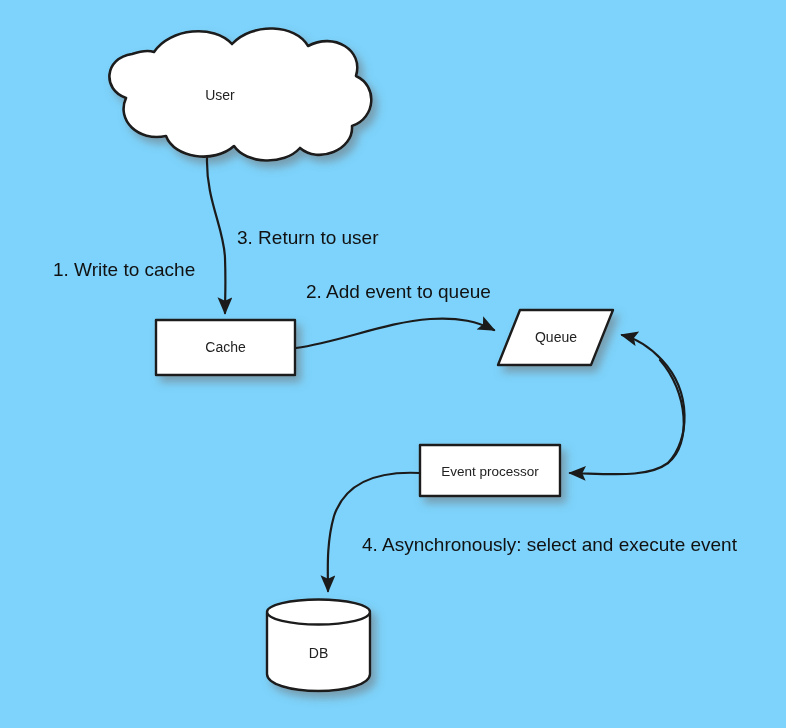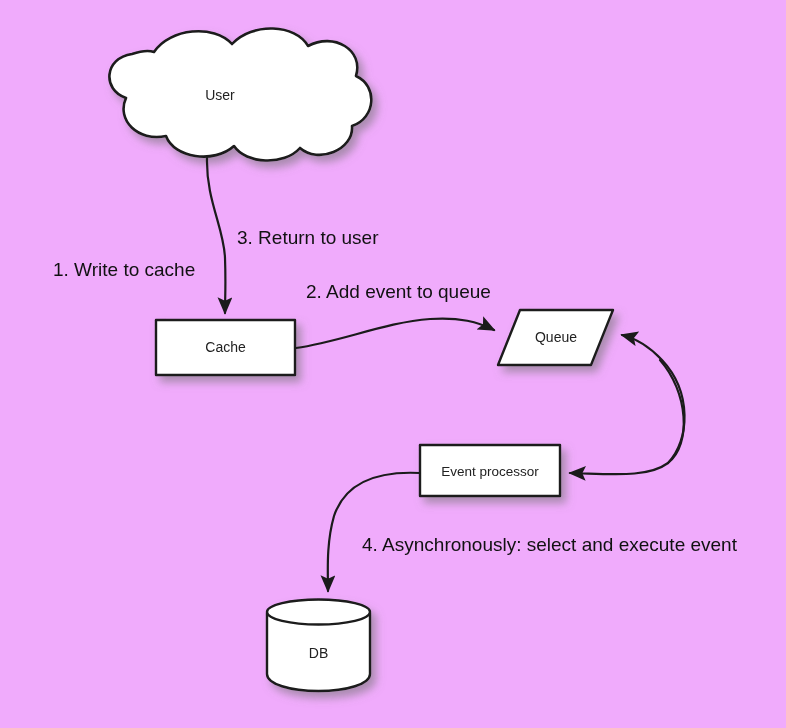--- a/index.html
+++ b/index.html
@@ -12,21 +12,21 @@
     width: 786px;
     height: 728px;
     overflow: hidden;
     font-family: "Liberation Sans", sans-serif;
     color: #1a1a1a;
   }
   #diagram-root {
     position: relative;
     width: 786px;
     height: 728px;
-    background: #f0abfc;
+    background: #7dd3fc;
   }
   svg#diagram-canvas {
     position: absolute;
     left: 0;
     top: 0;
     width: 786px;
     height: 728px;
     display: block;
   }
   .node-label {

